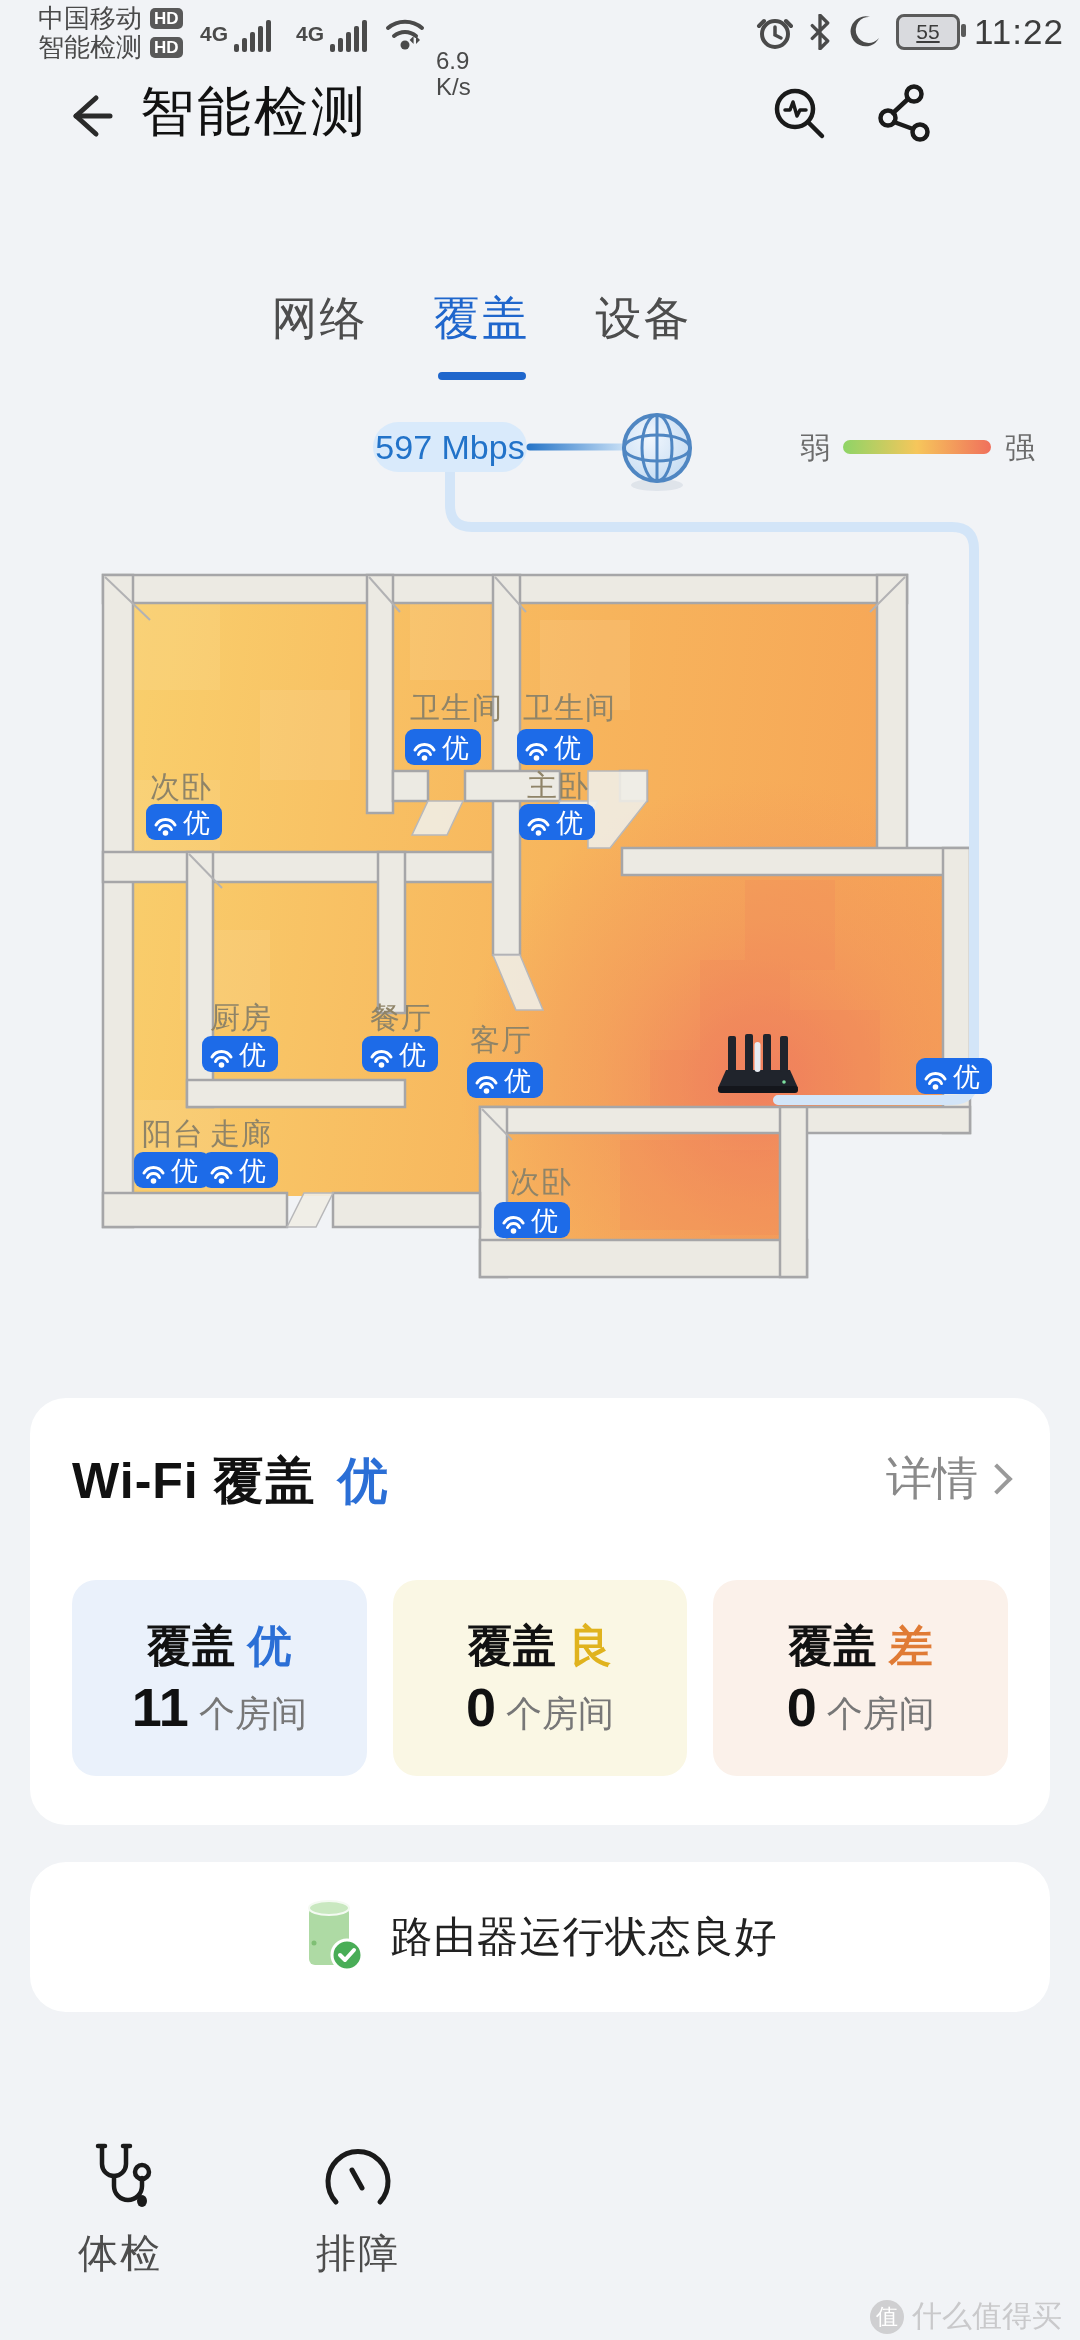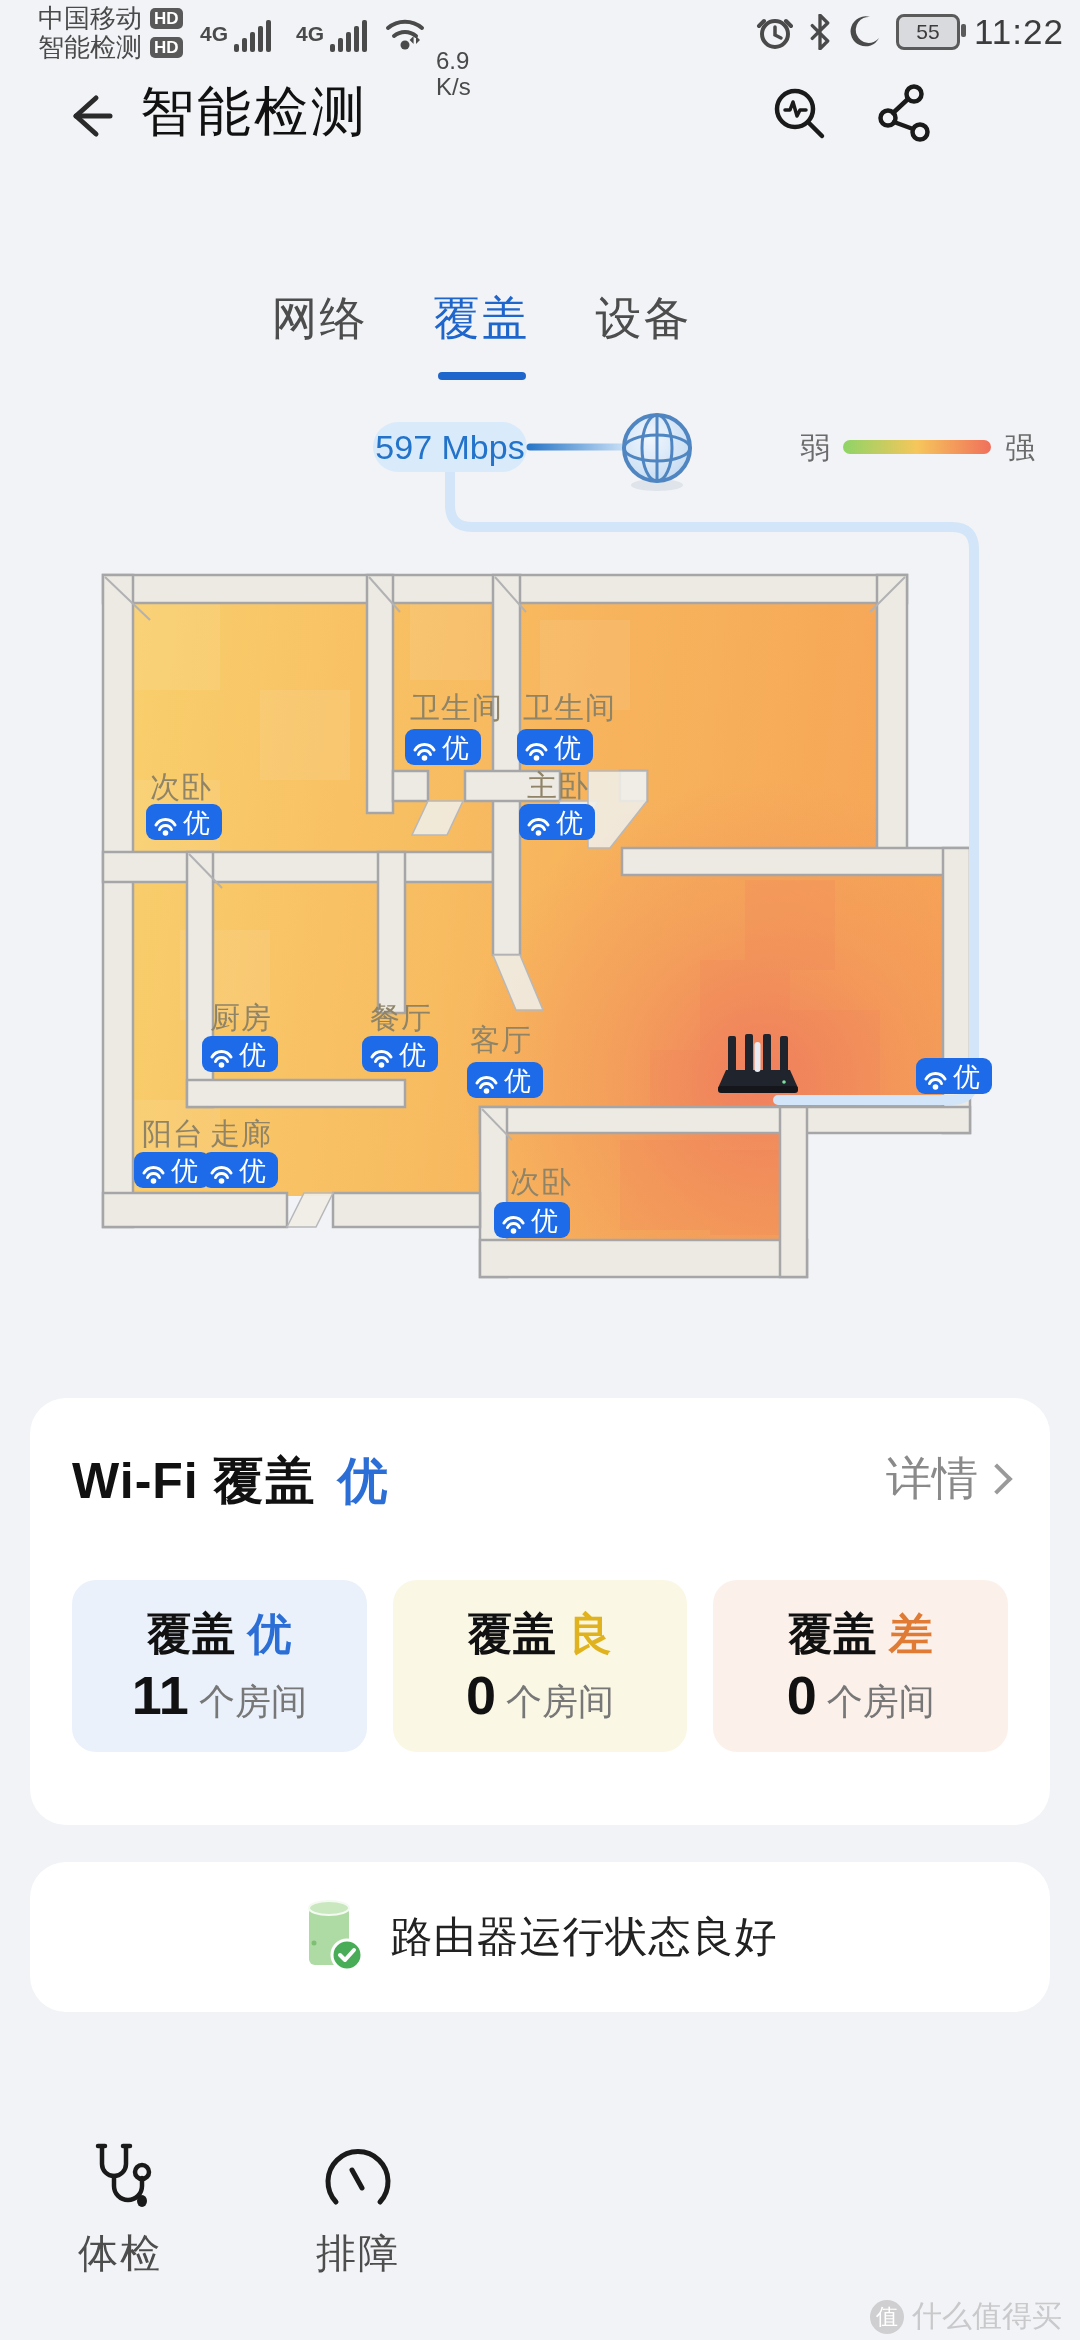--- a/index.html
+++ b/index.html
@@ -14,21 +14,21 @@
   .carrier{position:absolute;left:38px;top:4px;font-size:26px;color:#4a4a4a;line-height:29px;}
   .carrier .row{display:flex;align-items:center;gap:8px;}
   .hd-badge{display:inline-block;background:#595959;color:#fff;font-size:17px;font-weight:bold;
     border-radius:5px;padding:1px 4px;line-height:19px;}
   .net-group{position:absolute;top:16px;display:flex;align-items:flex-end;gap:4px;color:#4a4a4a;}
   .net-label{font-size:21px;font-weight:bold;line-height:21px;margin-bottom:12px;}
   .speed-col{position:absolute;left:436px;top:8px;font-size:24px;color:#4a4a4a;line-height:26px;margin-top:40px;}
   .sb-right{position:absolute;right:0;top:0;height:64px;display:flex;align-items:center;gap:14px;padding-right:16px;}
   .sb-time{font-size:35px;color:#3c3c3c;letter-spacing:1px;}
   .battery{position:relative;width:58px;height:30px;border:3px solid #5a5a5a;border-radius:8px;
-    display:flex;align-items:center;justify-content:center;font-size:21px;color:#3c3c3c;background:#d9dade;}
+    display:flex;align-items:center;justify-content:center;font-size:21px;color:#3c3c3c;background:#d9dade;text-decoration:underline;}
   .battery .tip{position:absolute;right:-9px;top:7px;width:5px;height:13px;background:#5a5a5a;border-radius:2px;}
   
   .header{position:absolute;left:0;top:74px;width:1080px;height:90px;}
   .back-btn{position:absolute;left:62px;top:14px;width:56px;height:56px;}
   .page-title{position:absolute;left:140px;top:2px;font-size:54px;font-weight:500;color:#111;letter-spacing:3px;}
   .hicon{position:absolute;top:10px;width:58px;height:58px;}
   .hicon.search{left:770px;}
   .hicon.share{left:876px;}
   
   .tabs{position:absolute;left:0;top:288px;width:963px;display:flex;justify-content:center;gap:66px;}
@@ -46,21 +46,21 @@
   
   .card{position:absolute;left:30px;width:1020px;background:#ffffff;border-radius:36px;}
   .card.coverage{top:1398px;height:427px;}
   .cov-header{position:absolute;left:42px;right:42px;top:50px;display:flex;align-items:flex-start;}
   .cov-title{font-size:50px;font-weight:bold;color:#111;letter-spacing:1px;}
   .cov-status{font-size:50px;font-weight:bold;margin-left:22px;}
   .cov-detail{margin-left:auto;display:flex;align-items:center;gap:8px;font-size:46px;color:#8a8a8a;}
   .chevron{width:18px;height:18px;border-top:4px solid #9a9a9a;border-right:4px solid #9a9a9a;
     transform:rotate(45deg);display:inline-block;}
   .cov-items{position:absolute;left:42px;right:42px;top:182px;display:flex;gap:26px;}
-  .cov-item{flex:1;height:172px;border-radius:24px;display:flex;flex-direction:column;
+  .cov-item{flex:1;height:196px;border-radius:24px;display:flex;flex-direction:column;
     align-items:center;justify-content:center;}
   .ci-line1{font-size:44px;font-weight:bold;color:#111;}
   .ci-line2{font-size:36px;color:#777;}
   .ci-line2 b{font-size:54px;color:#111;margin-right:10px;}
   .card.router-status{top:1862px;height:150px;display:flex;align-items:center;justify-content:center;gap:26px;}
   .rs-text{font-size:42px;color:#222;letter-spacing:1px;}
   
   .bottom-nav{position:absolute;left:0;top:2140px;width:1080px;height:160px;}
   .nav-item{position:absolute;top:0;width:220px;display:flex;flex-direction:column;align-items:center;gap:14px;}
   .nav-label{font-size:40px;color:#4d4d4d;letter-spacing:2px;}

